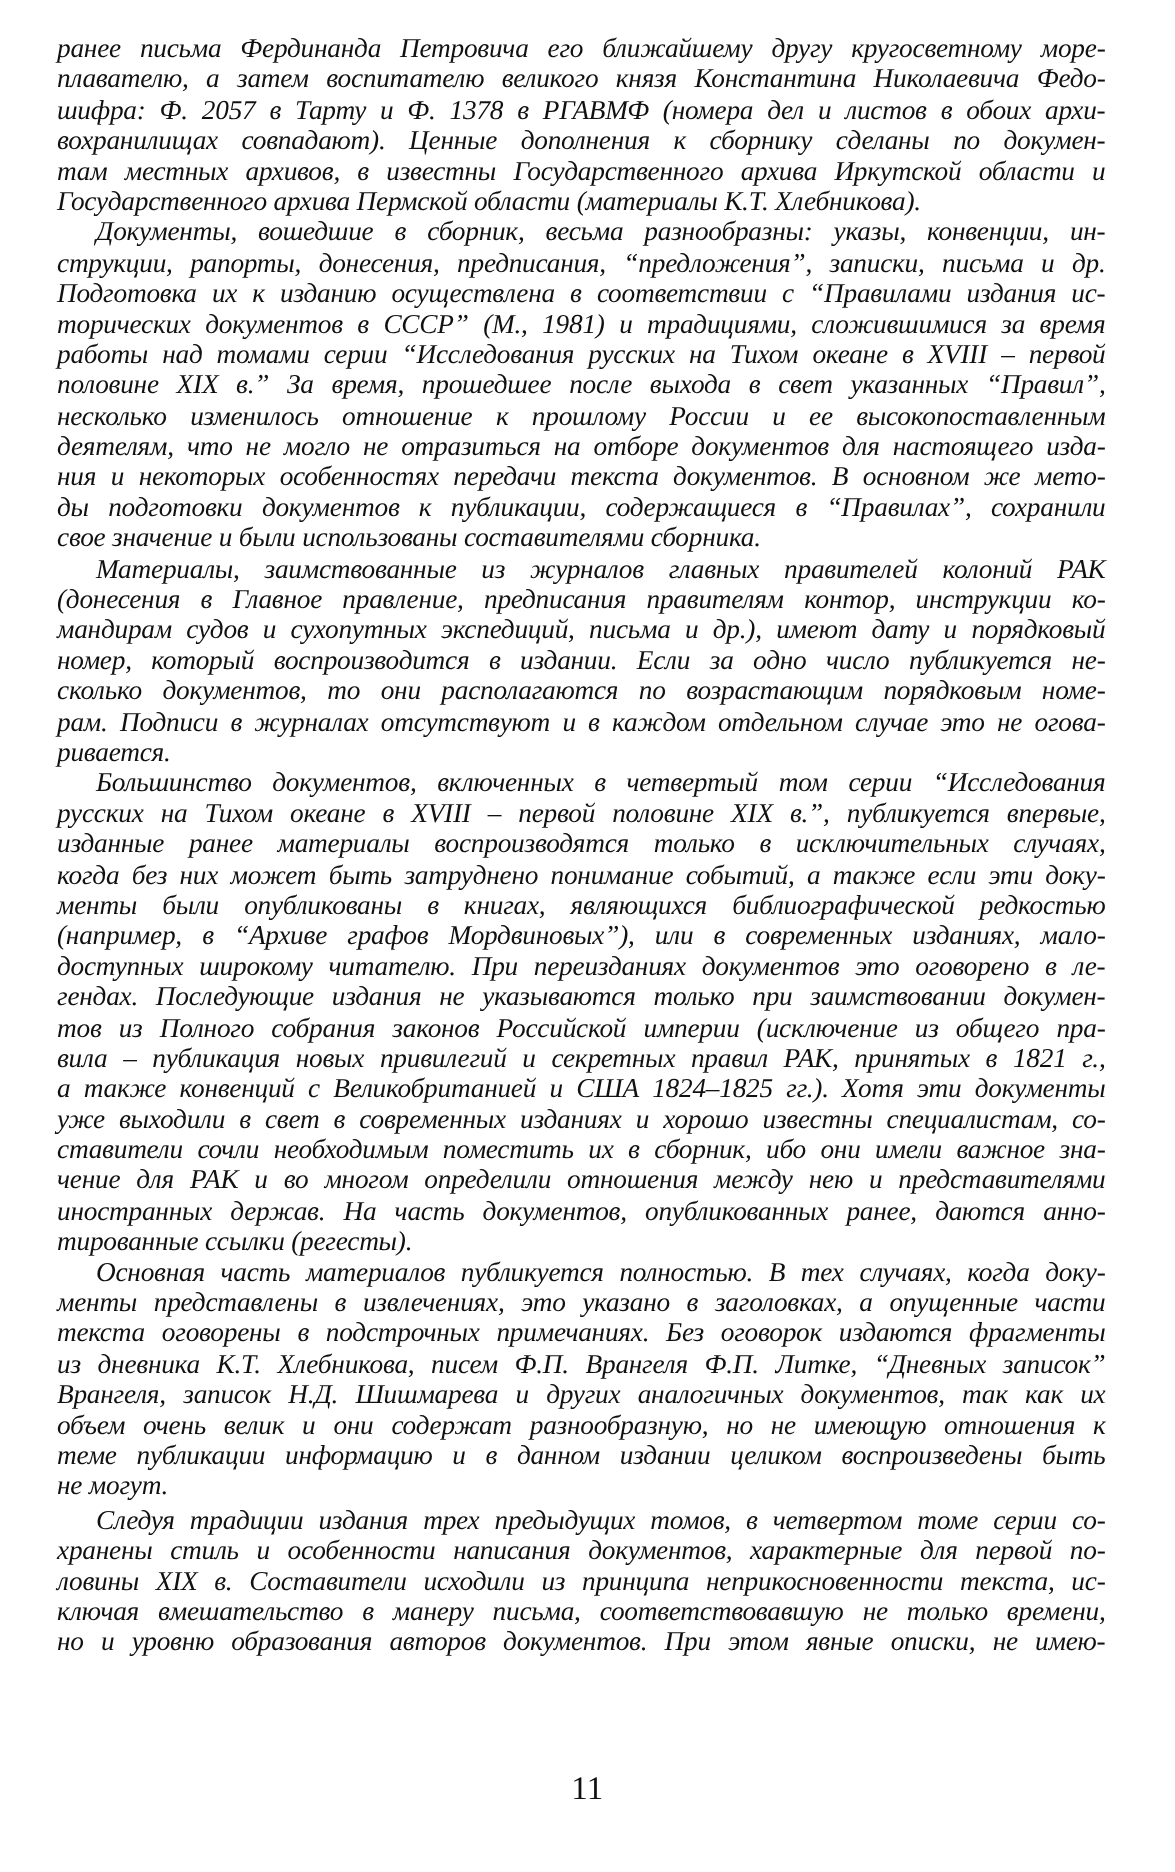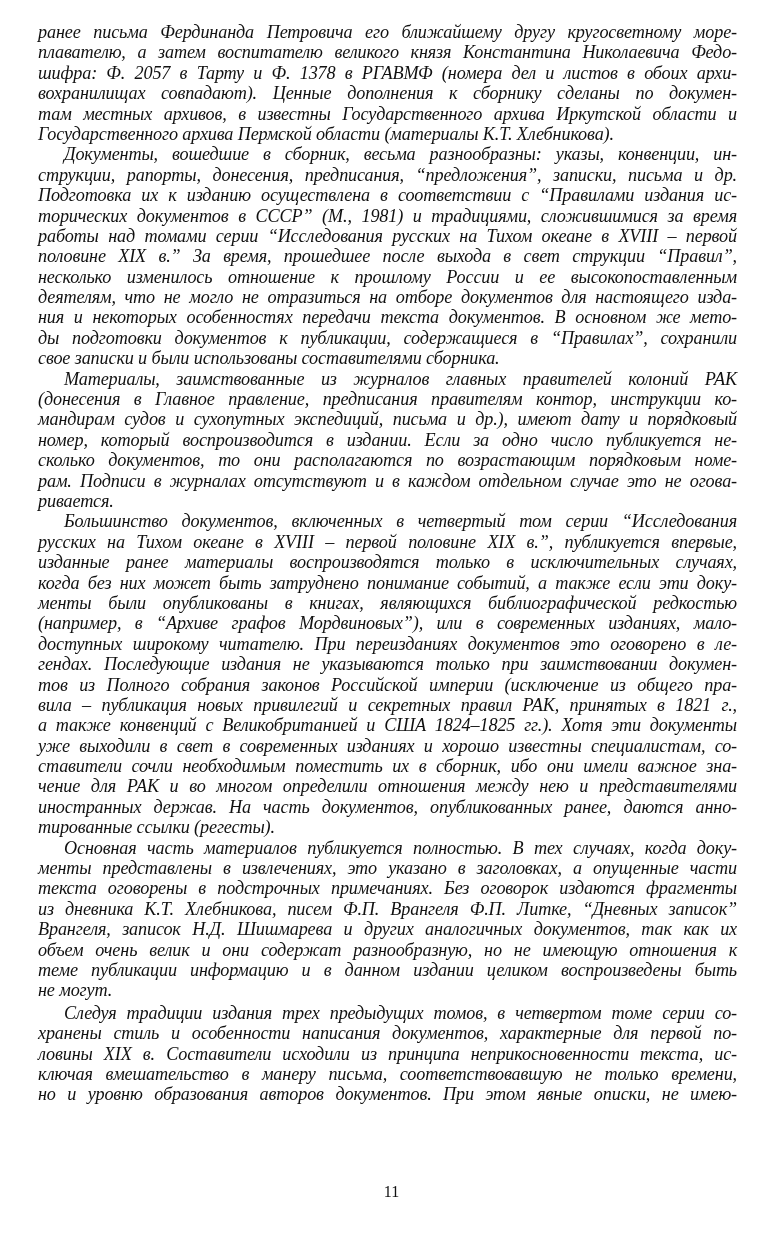--- a/index.html
+++ b/index.html
@@ -41,21 +41,21 @@
     }
     .para-gap {
       height: 2px;
     }
     .page-number {
       position: absolute;
       left: 0;
       width: 783px;
       top: 1182px;
       text-align: center;
-      font-size: 16px;
+      font-size: 22px;
       line-height: 20px;
     }
   </style>
 </head>
 <body>
 
 <div class="page" id="page-body">
     <div class="paragraph">
       <span class="line">ранее письма Фердинанда Петровича его ближайшему другу кругосветному море-</span>
       <span class="line">плавателю, а затем воспитателю великого князя Константина Николаевича Федо-</span>
@@ -63,26 +63,26 @@
       <span class="line">вохранилищах совпадают). Ценные дополнения к сборнику сделаны по докумен-</span>
       <span class="line">там местных архивов, в известны Государственного архива Иркутской области и</span>
       <span class="line last">Государственного архива Пермской области (материалы К.Т. Хлебникова).</span>
     </div>
     <div class="paragraph">
       <span class="line indent">Документы, вошедшие в сборник, весьма разнообразны: указы, конвенции, ин-</span>
       <span class="line">струкции, рапорты, донесения, предписания, “предложения”, записки, письма и др.</span>
       <span class="line">Подготовка их к изданию осуществлена в соответствии с “Правилами издания ис-</span>
       <span class="line">торических документов в СССР” (М., 1981) и традициями, сложившимися за время</span>
       <span class="line">работы над томами серии “Исследования русских на Тихом океане в XVIII – первой</span>
-      <span class="line">половине XIX в.” За время, прошедшее после выхода в свет струкции “Правил”,</span>
+      <span class="line">половине XIX в.” За время, прошедшее после выхода в свет указанных “Правил”,</span>
       <span class="line">несколько изменилось отношение к прошлому России и ее высокопоставленным</span>
       <span class="line">деятелям, что не могло не отразиться на отборе документов для настоящего изда-</span>
       <span class="line">ния и некоторых особенностях передачи текста документов. В основном же мето-</span>
       <span class="line">ды подготовки документов к публикации, содержащиеся в “Правилах”, сохранили</span>
-      <span class="line last">свое записки и были использованы составителями сборника.</span>
+      <span class="line last">свое значение и были использованы составителями сборника.</span>
     </div>
     <div class="paragraph">
       <span class="line indent">Материалы, заимствованные из журналов главных правителей колоний РАК</span>
       <span class="line">(донесения в Главное правление, предписания правителям контор, инструкции ко-</span>
       <span class="line">мандирам судов и сухопутных экспедиций, письма и др.), имеют дату и порядковый</span>
       <span class="line">номер, который воспроизводится в издании. Если за одно число публикуется не-</span>
       <span class="line">сколько документов, то они располагаются по возрастающим порядковым номе-</span>
       <span class="line">рам. Подписи в журналах отсутствуют и в каждом отдельном случае это не огова-</span>
       <span class="line last">ривается.</span>
     </div>

